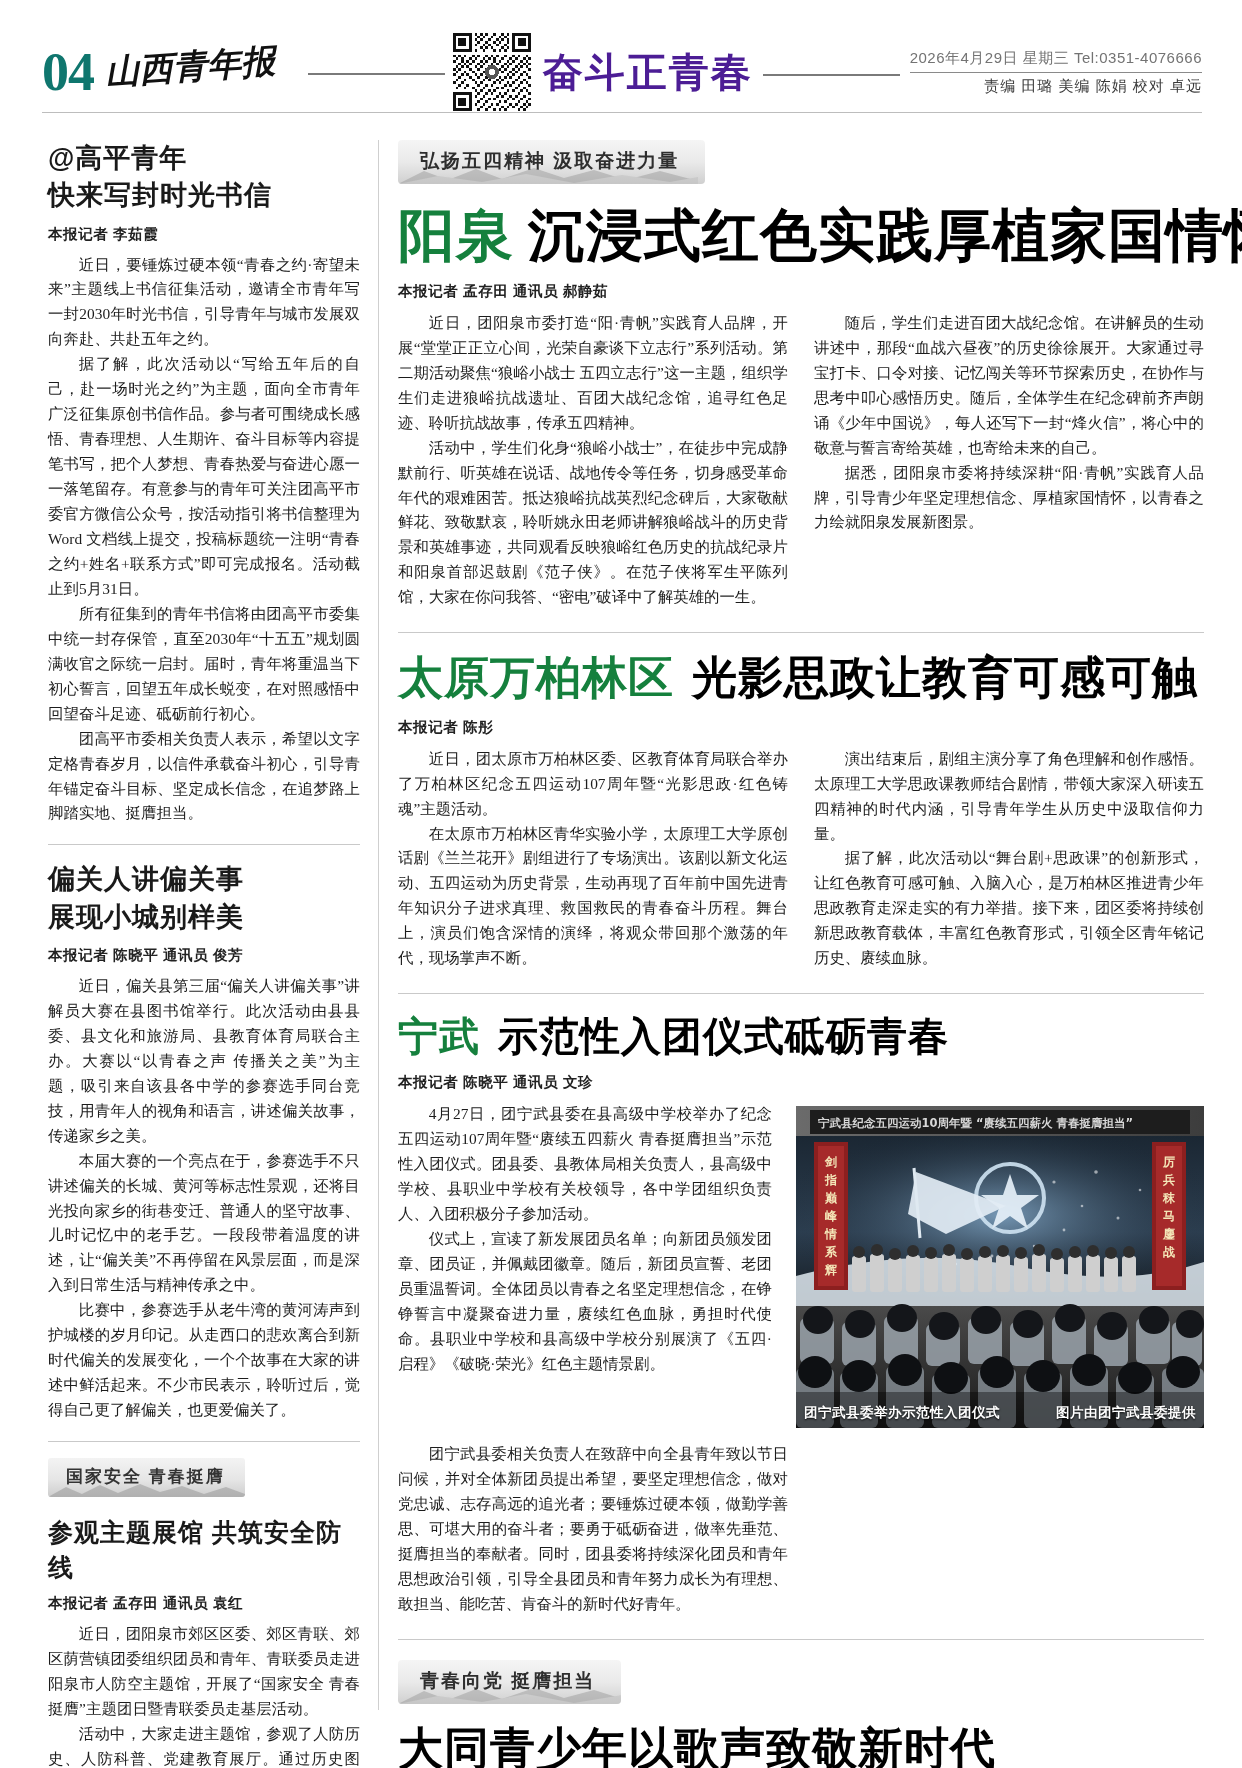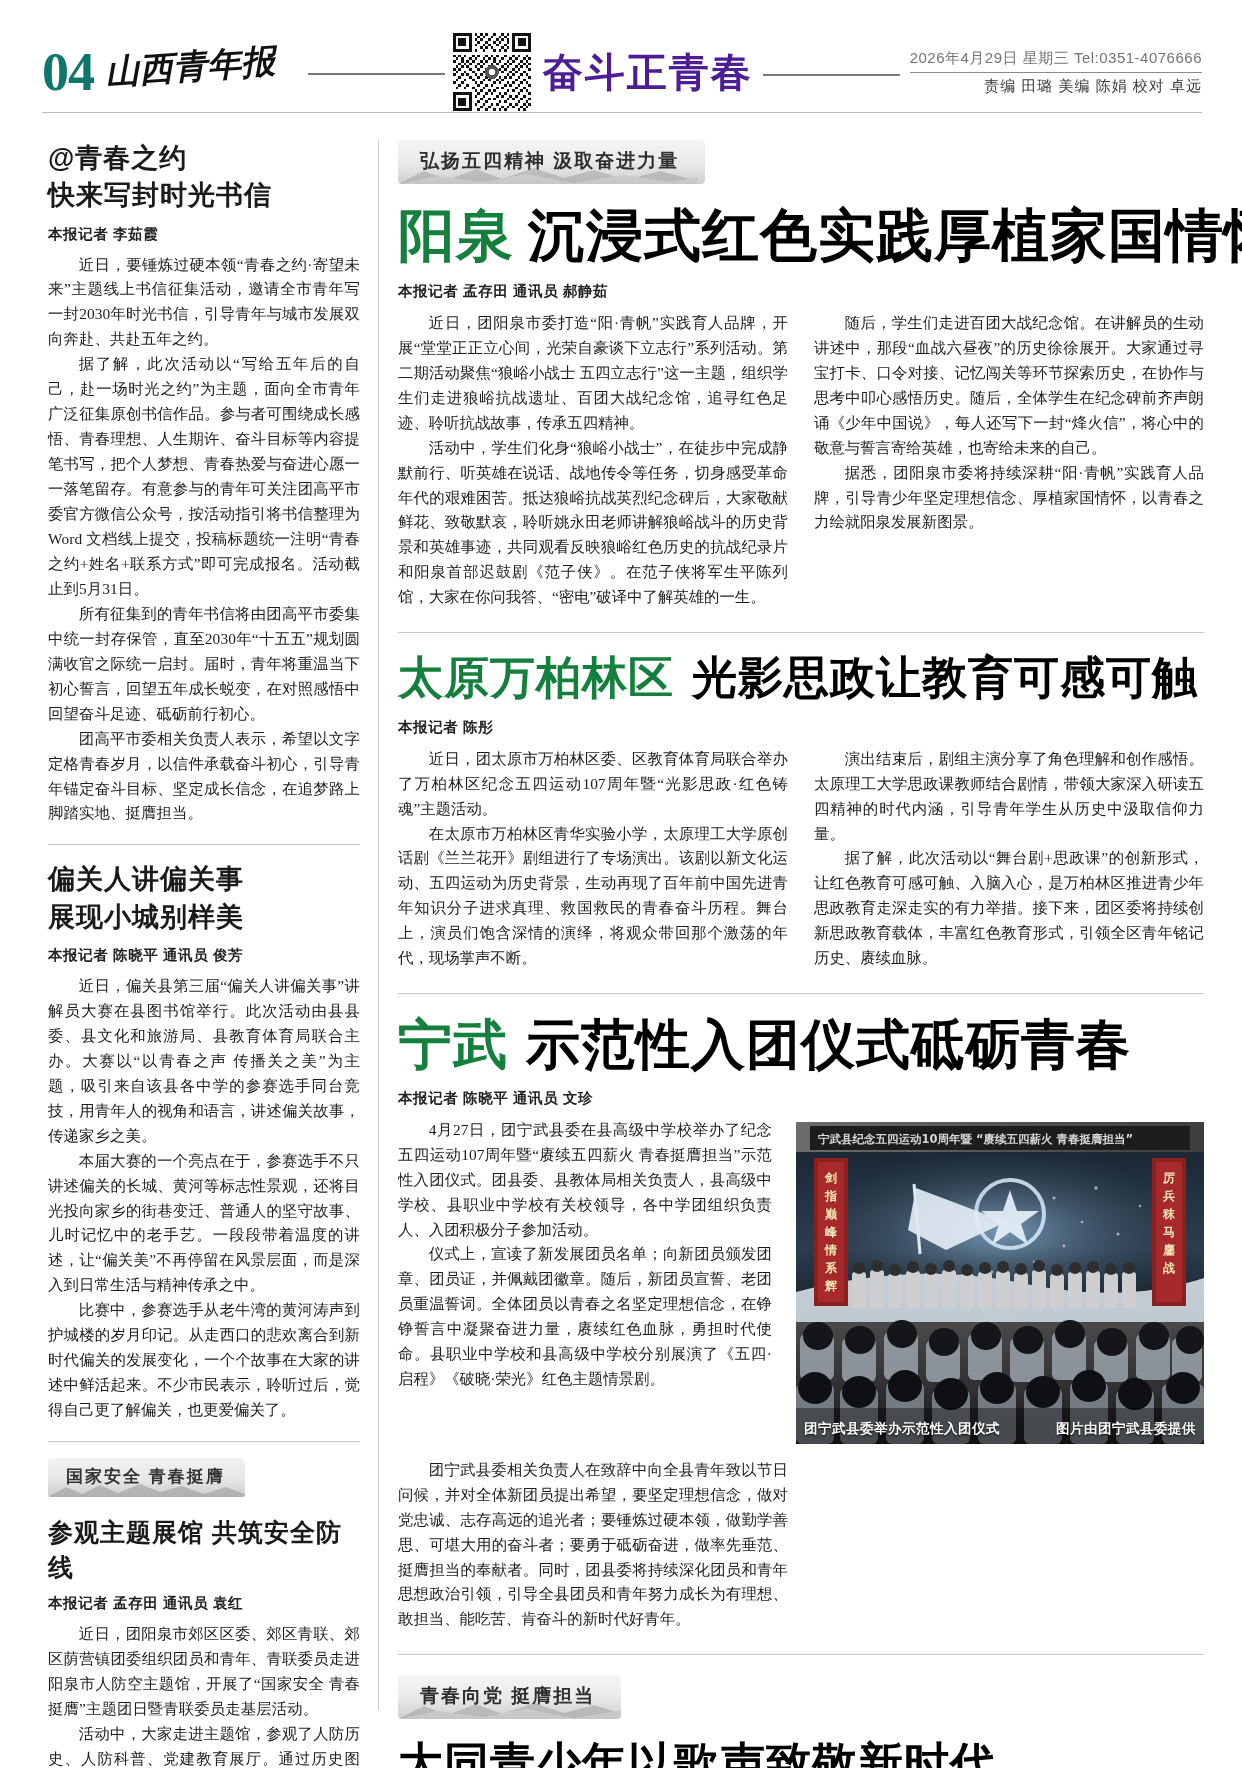--- a/index.html
+++ b/index.html
@@ -86,21 +86,21 @@
   .kicker span.lbl{position:relative;z-index:2;}
 
   .mega{
     font-family:"Liberation Sans","DejaVu Sans",sans-serif;
     font-weight:700;color:#000;letter-spacing:1px;line-height:1.12;margin:0;
     white-space:nowrap;
   }
   .mega .place{color:#15803d;margin-right:14px;}
   .h-lead{font-size:57px;}
   .h-two{font-size:45px;}
-  .h-three{font-size:54px;}
+  .h-three{font-size:40px;}
   .h-four{font-size:45px;}
   .h-two .place,.h-three .place,.h-four .place{margin-right:18px;}
 
   .two-col{
     column-count:2;column-gap:26px;
     font-family:"Liberation Serif","DejaVu Serif",serif;
     font-size:15.4px;line-height:1.62;color:#1c1c1c;text-align:justify;
     text-justify:inter-ideograph;
   }
   .two-col p{margin:0;text-indent:2em;break-inside:avoid-column;}
@@ -417,21 +417,21 @@
     </div>
   </div>
 
   <div class="top-rule"></div>
   <div class="divider-v"></div>
 
   <div class="col-left">
 
     <div>
       <h2 class="lhead">
-        <span>@青春之约</span><br>
+        <span>@高平青年</span><br>
         <span>快来写封时光书信</span>
       </h2>
       <div class="byline">本报记者 李茹霞</div>
       <div class="body-text">
         <p>近日，要锤炼过硬本领“青春之约·寄望未来”主题线上书信征集活动，邀请全市青年写一封2030年时光书信，引导青年与城市发展双向奔赴、共赴五年之约。</p>
         <p>据了解，此次活动以“写给五年后的自己，赴一场时光之约”为主题，面向全市青年广泛征集原创书信作品。参与者可围绕成长感悟、青春理想、人生期许、奋斗目标等内容提笔书写，把个人梦想、青春热爱与奋进心愿一一落笔留存。有意参与的青年可关注团高平市委官方微信公众号，按活动指引将书信整理为 Word 文档线上提交，投稿标题统一注明“青春之约+姓名+联系方式”即可完成报名。活动截止到5月31日。</p>
         <p>所有征集到的青年书信将由团高平市委集中统一封存保管，直至2030年“十五五”规划圆满收官之际统一启封。届时，青年将重温当下初心誓言，回望五年成长蜕变，在对照感悟中回望奋斗足迹、砥砺前行初心。</p>
         <p>团高平市委相关负责人表示，希望以文字定格青春岁月，以信件承载奋斗初心，引导青年锚定奋斗目标、坚定成长信念，在追梦路上脚踏实地、挺膺担当。</p>
       </div>
     </div>

